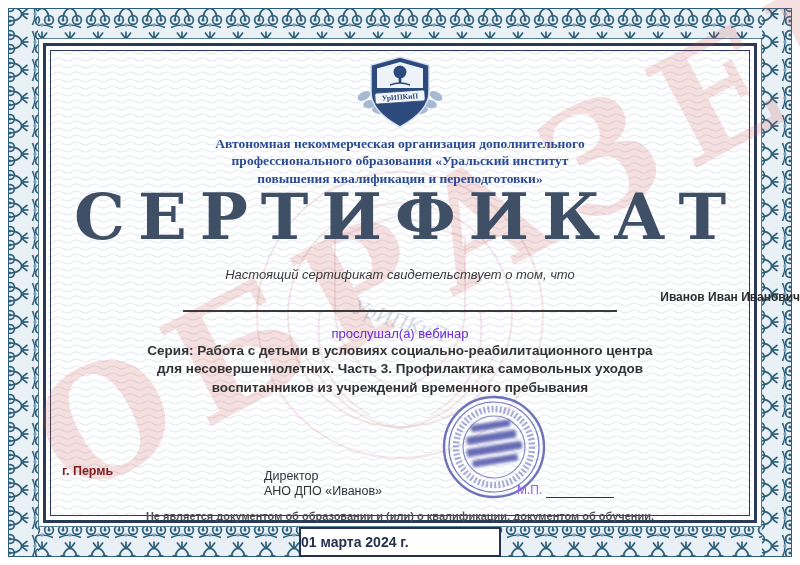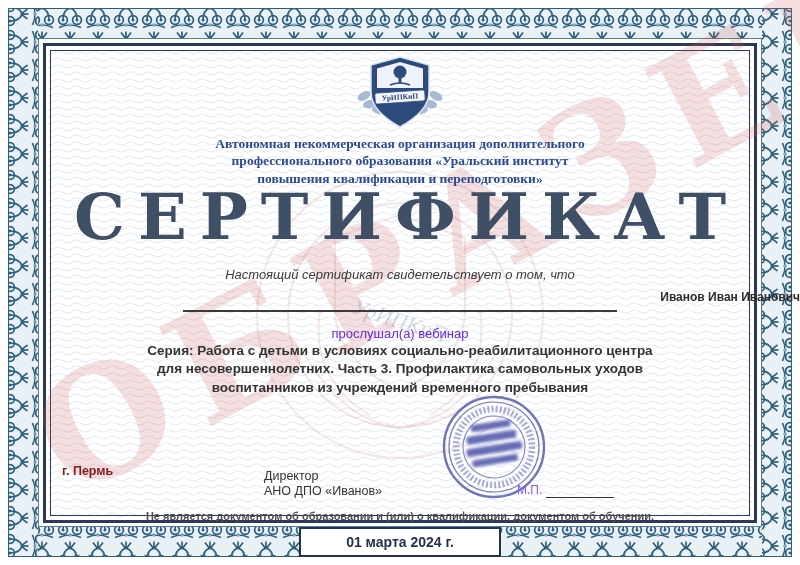--- a/index.html
+++ b/index.html
@@ -75,21 +75,21 @@
     text-align:center;
     font-size:11px;
     color:#4f4f4f;
     font-weight:bold;
   }
 
   .date-box {
     left:299px; top:527px; width:198px; height:26px; z-index:3;
     background:#ffffff;
     border:2px solid #24324f;
-    display:flex; align-items:center; justify-content:center;
+    display:flex; align-items:center; justify-content:flex-start;
     font-size:14px; font-weight:bold; color:#24324f;
   }
 </style>
 </head>
 <body>
 
 <div class="page">
 
   <svg class="abs bg-svg" width="800" height="565" viewBox="0 0 800 565">
     <defs>

